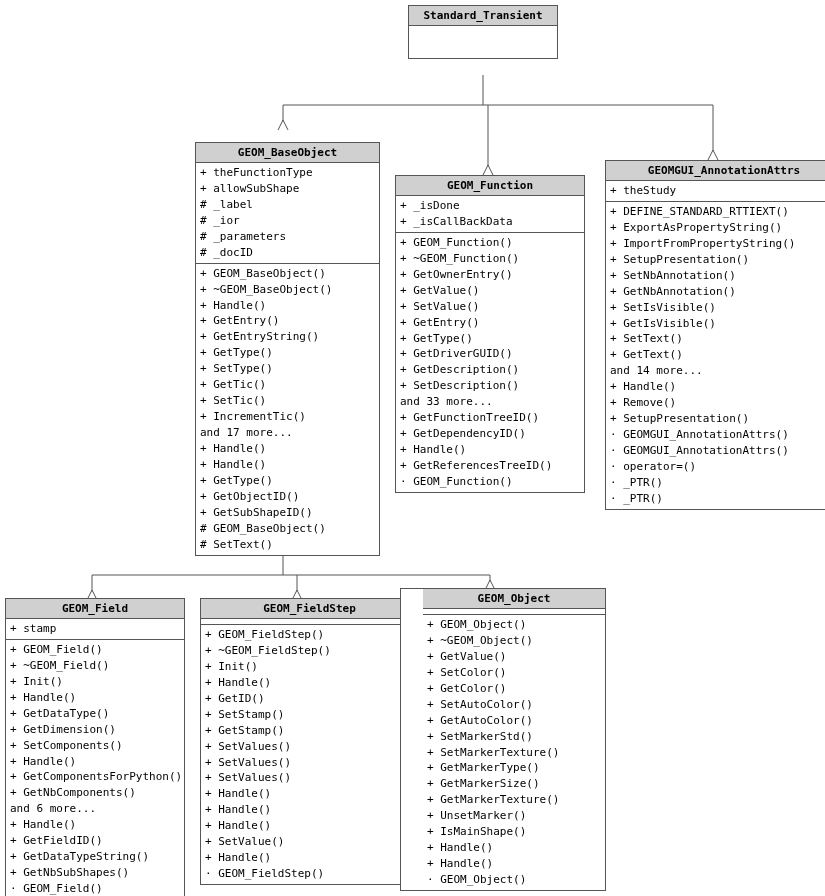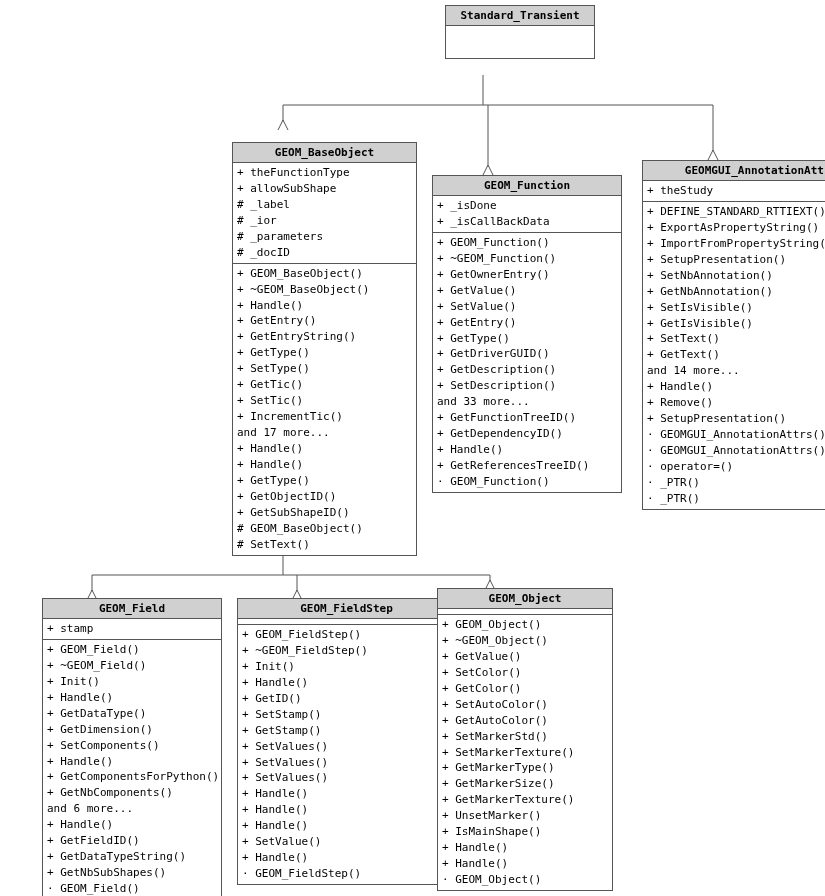--- a/index.html
+++ b/index.html
@@ -15,21 +15,20 @@
     .diagram-container {
       position: relative;
       width: 825px;
       height: 896px;
       background: white;
     }
     .uml-box {
       position: absolute;
       border: 1px solid #555;
       background: white;
-      margin-left: 37px;
     }
     .uml-box-title {
       background: #d0d0d0;
       border-bottom: 1px solid #555;
       text-align: center;
       padding: 3px 6px;
       font-weight: bold;
       font-size: 11px;
     }
     .uml-section {
@@ -225,21 +224,21 @@
       <p>+ SetValues()</p>
       <p>+ Handle()</p>
       <p>+ Handle()</p>
       <p>+ Handle()</p>
       <p>+ SetValue()</p>
       <p>+ Handle()</p>
       <p>· GEOM_FieldStep()</p>
     </div>
   </div>
 
-  <div class="uml-box" style="left: 400px; top: 588px; width: 176px;">
+  <div class="uml-box" style="left: 400px; top: 588px; width: 206px; padding-left: 22px;">
     <div class="uml-box-title">GEOM_Object</div>
     <div class="uml-section" style="min-height: 6px;"></div>
     <div class="uml-section">
       <p>+ GEOM_Object()</p>
       <p>+ ~GEOM_Object()</p>
       <p>+ GetValue()</p>
       <p>+ SetColor()</p>
       <p>+ GetColor()</p>
       <p>+ SetAutoColor()</p>
       <p>+ GetAutoColor()</p>

